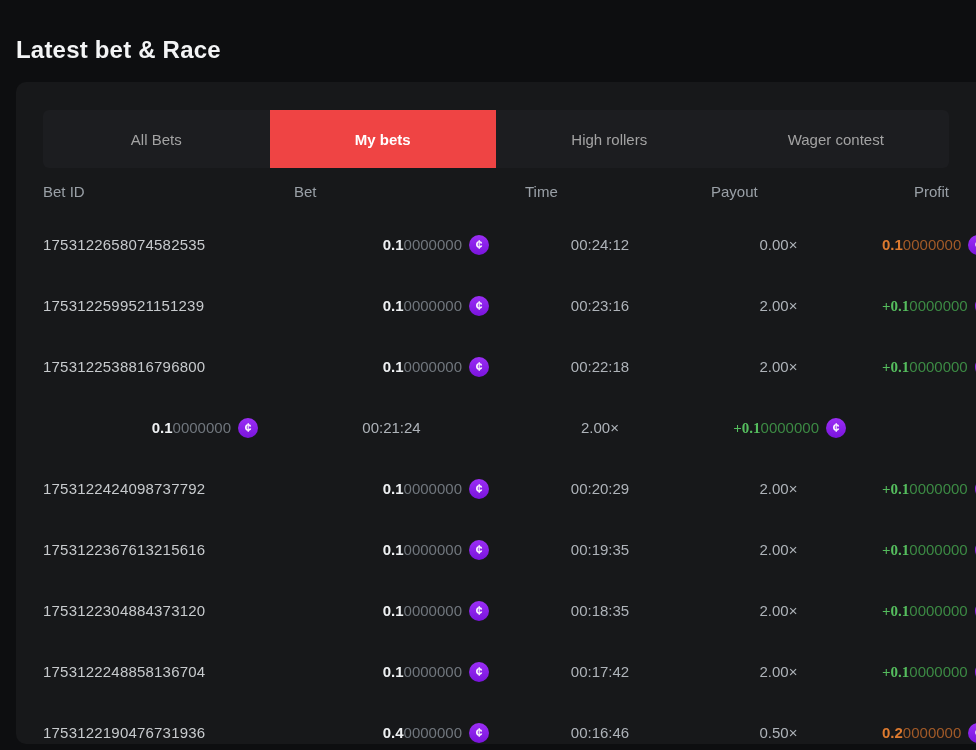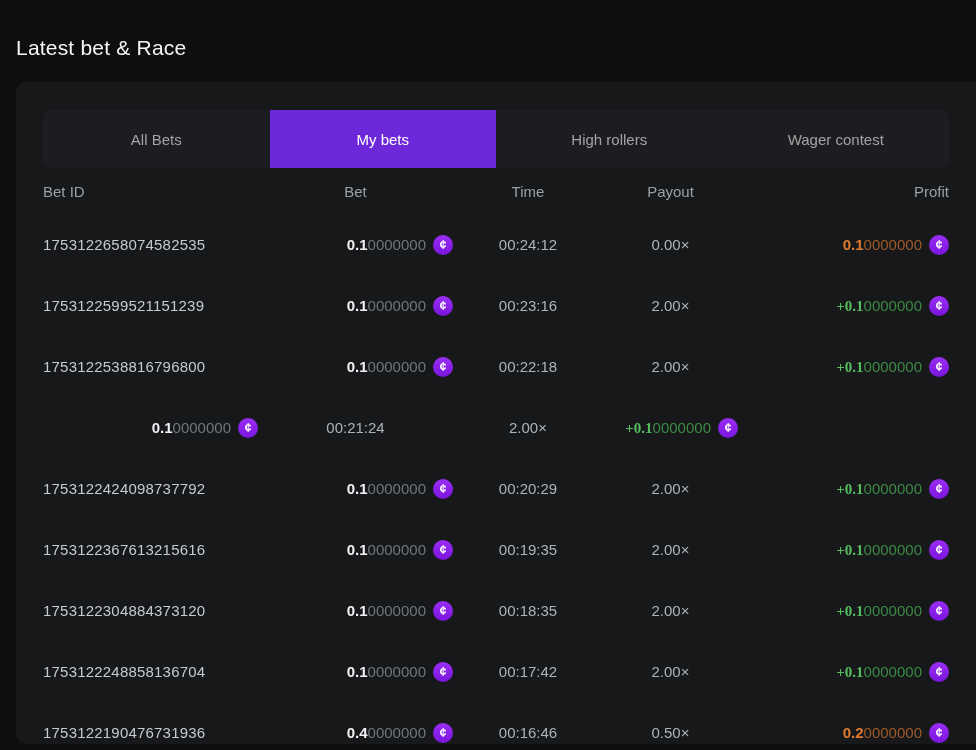--- a/index.html
+++ b/index.html
@@ -6,22 +6,22 @@
   html, body {
     width: 976px; height: 750px;
     background: #0d0e10;
     font-family: "Liberation Sans", sans-serif;
     overflow: hidden;
     position: relative;
   }
   .page-title {
     position: absolute;
     left: 16px; top: 36px;
-    font-size: 21px;
-    font-weight: 400;
+    font-size: 24px;
+    font-weight: 700;
     color: #f3f4f5;
     letter-spacing: .2px;
   }
   .panel {
     position: absolute;
     left: 16px; top: 82px; right: 0;
     height: 662px;
     background: #17181a;
     border-top-left-radius: 10px;
     border-bottom-left-radius: 10px;
@@ -41,38 +41,39 @@
     flex: 1 1 25%;
     display: flex;
     align-items: center;
     justify-content: center;
     font-size: 15px;
     color: #a3a3a3;
     cursor: pointer;
     user-select: none;
   }
   .tab.active {
-    background: #6d28d9;
+    background: #ef4444;
     color: #ffffff;
-    font-weight: 400;
+    font-weight: 700;
   }
   
   .thead, .trow {
     display: grid;
     grid-template-columns: 215px 195px 150px 135px 1fr;
     align-items: center;
+    gap: 36px;
   }
   .thead {
     height: 46px;
     color: #9aa0a7;
     font-size: 15px;
   }
   .trow { height: 61px; }
   .h-betid { text-align: left; }
-  .h-bet, .h-time, .h-payout { text-align: center; }
+  .h-bet, .h-time, .h-payout { }
   .h-profit { text-align: right; }
   .c { font-size: 15px; }
   .c.id { color: #c7cacd; letter-spacing: .2px; }
   .c.time, .c.payout { text-align: center; color: #aeb3b9; }
   .c.bet, .c.profit {
     display: flex;
     align-items: center;
     justify-content: flex-end;
     gap: 7px;
   }

